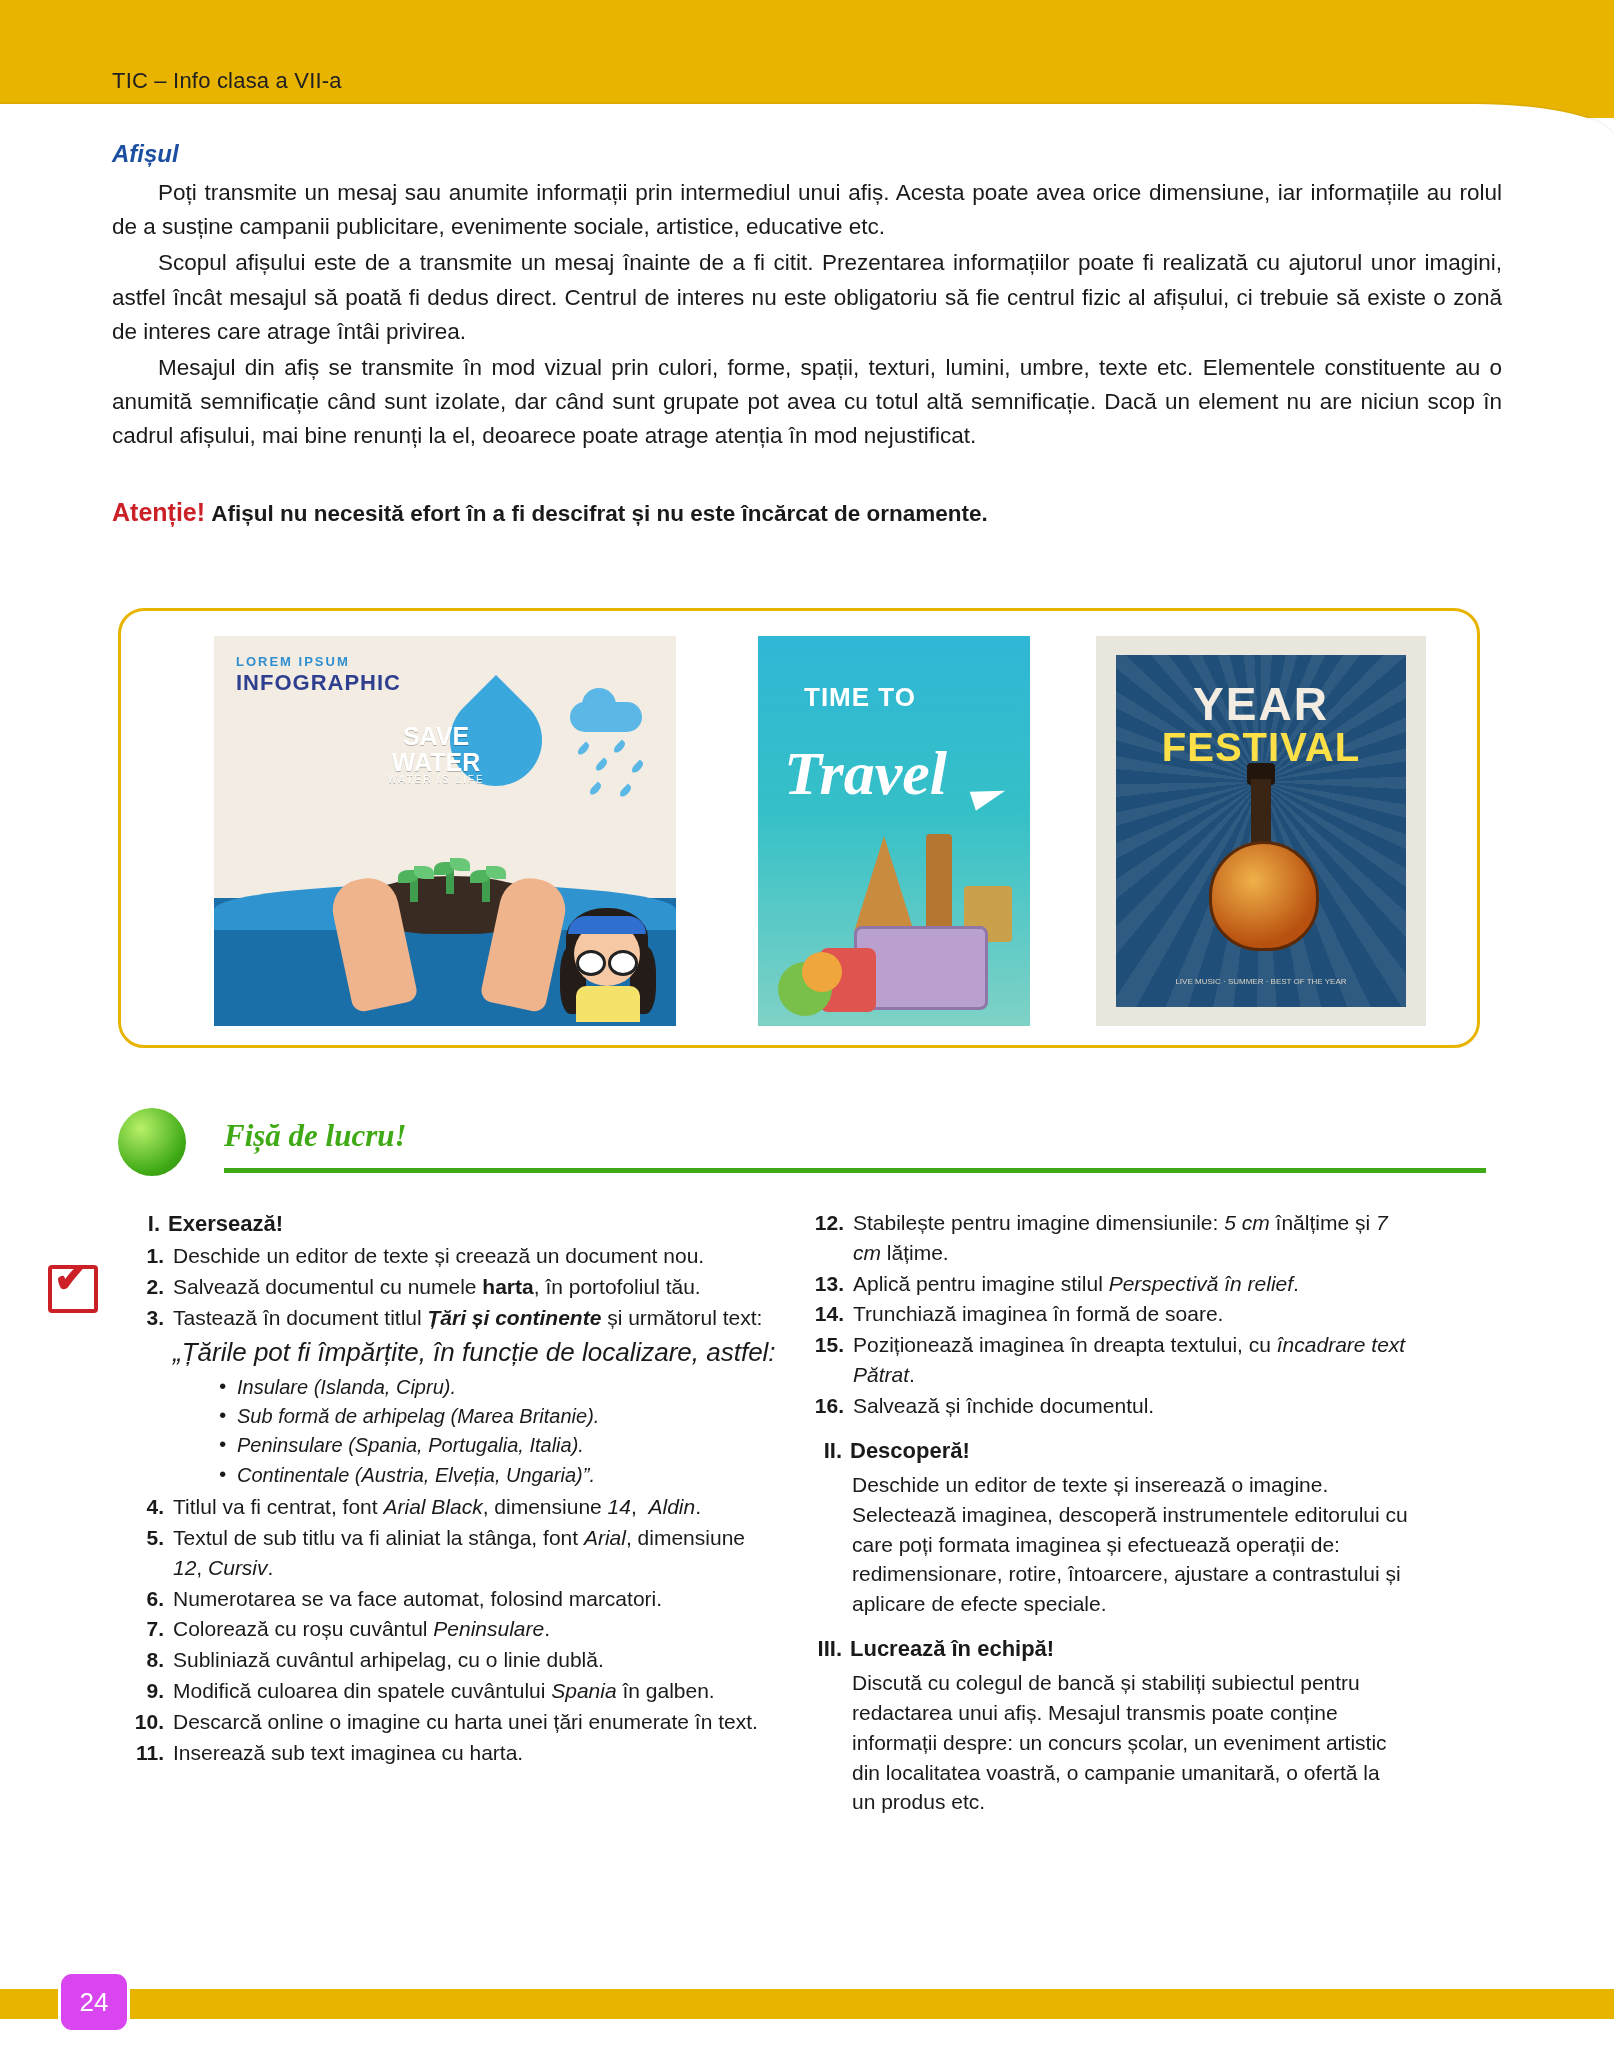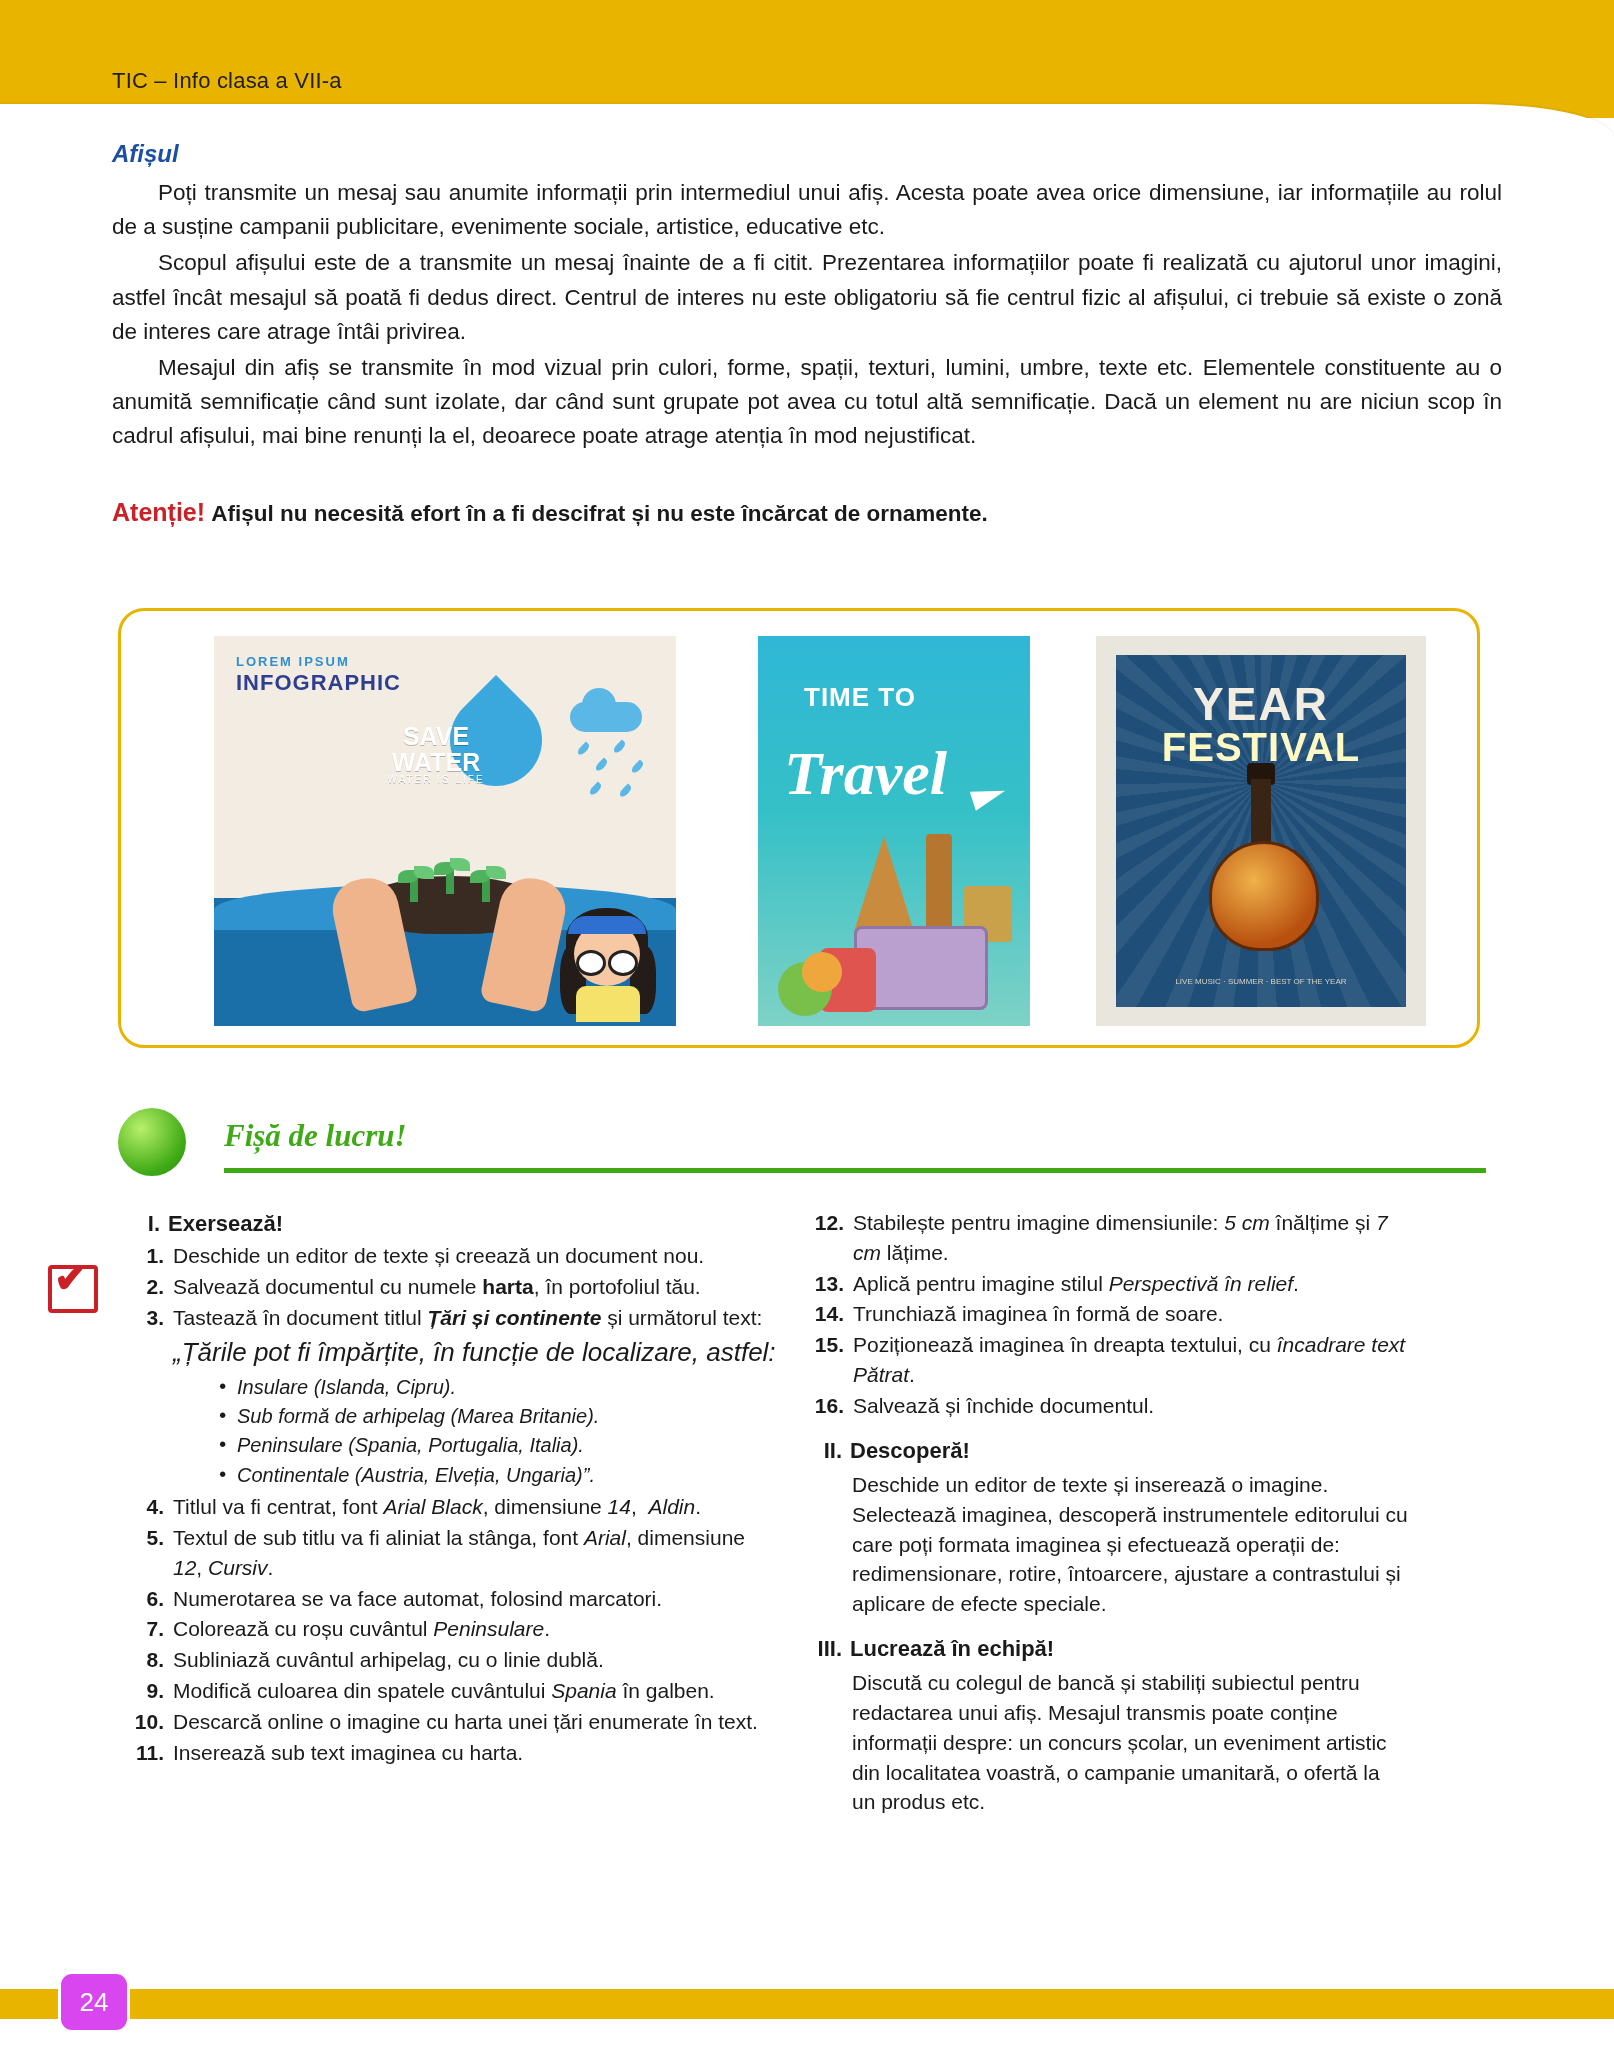--- a/index.html
+++ b/index.html
@@ -173,21 +173,21 @@
   .p2-case{position:absolute;left:96px;bottom:16px;width:128px;height:78px;background:#b9a0cf;border-radius:8px;border:3px solid #8e76a8;}
   .p2-case2{position:absolute;left:62px;bottom:14px;width:56px;height:64px;background:#e0544f;border-radius:8px;}
   .p2-veg{position:absolute;left:20px;bottom:10px;width:54px;height:54px;background:#79c04a;border-radius:50%;}
   .p2-veg2{position:absolute;left:44px;bottom:34px;width:40px;height:40px;background:#efa63c;border-radius:50%;}
 
   
   .p3-inner{position:relative;width:290px;height:352px;background:#1f4f78;border:8px solid #e9e6de;}
   .p3-rays{position:absolute;inset:0;background:
      repeating-conic-gradient(from 0deg at 50% 36%, rgba(255,255,255,.07) 0deg 5deg, rgba(0,0,0,0) 5deg 11deg);}
   .p3-rock{position:absolute;top:22px;left:0;width:100%;text-align:center;color:#f3ece0;font-size:46px;font-weight:bold;letter-spacing:2px;font-family:"Liberation Sans", sans-serif;}
-  .p3-fest{position:absolute;top:70px;left:0;width:100%;text-align:center;color:#fef9c3;font-size:40px;font-weight:bold;letter-spacing:1px;}
+  .p3-fest{position:absolute;top:70px;left:0;width:100%;text-align:center;color:#fde047;font-size:40px;font-weight:bold;letter-spacing:1px;}
   .p3-guitar-body{position:absolute;left:50%;margin-left:-52px;top:186px;width:104px;height:104px;background:radial-gradient(circle at 40% 35%, #f0b24a, #b8500f 70%);border-radius:50% 50% 46% 46%;border:3px solid #5a2a08;}
   .p3-guitar-neck{position:absolute;left:50%;margin-left:-10px;top:124px;width:20px;height:72px;background:#3a2414;}
   .p3-guitar-head{position:absolute;left:50%;margin-left:-14px;top:108px;width:28px;height:22px;background:#22150c;border-radius:4px;}
   .p3-lines{position:absolute;bottom:18px;left:0;width:100%;text-align:center;color:#d9d2c4;font-size:8px;line-height:1.7;}
 
   
   .fisa-wrap { position:absolute; left:118px; top:1108px; width:1368px; height:70px;}
   .fisa-ball {
     position:absolute; left:0; top:0; width:68px; height:68px; border-radius:50%;
     background: radial-gradient(circle at 34% 30%, #b8f06a, #3faa15 68%, #2e8710);

